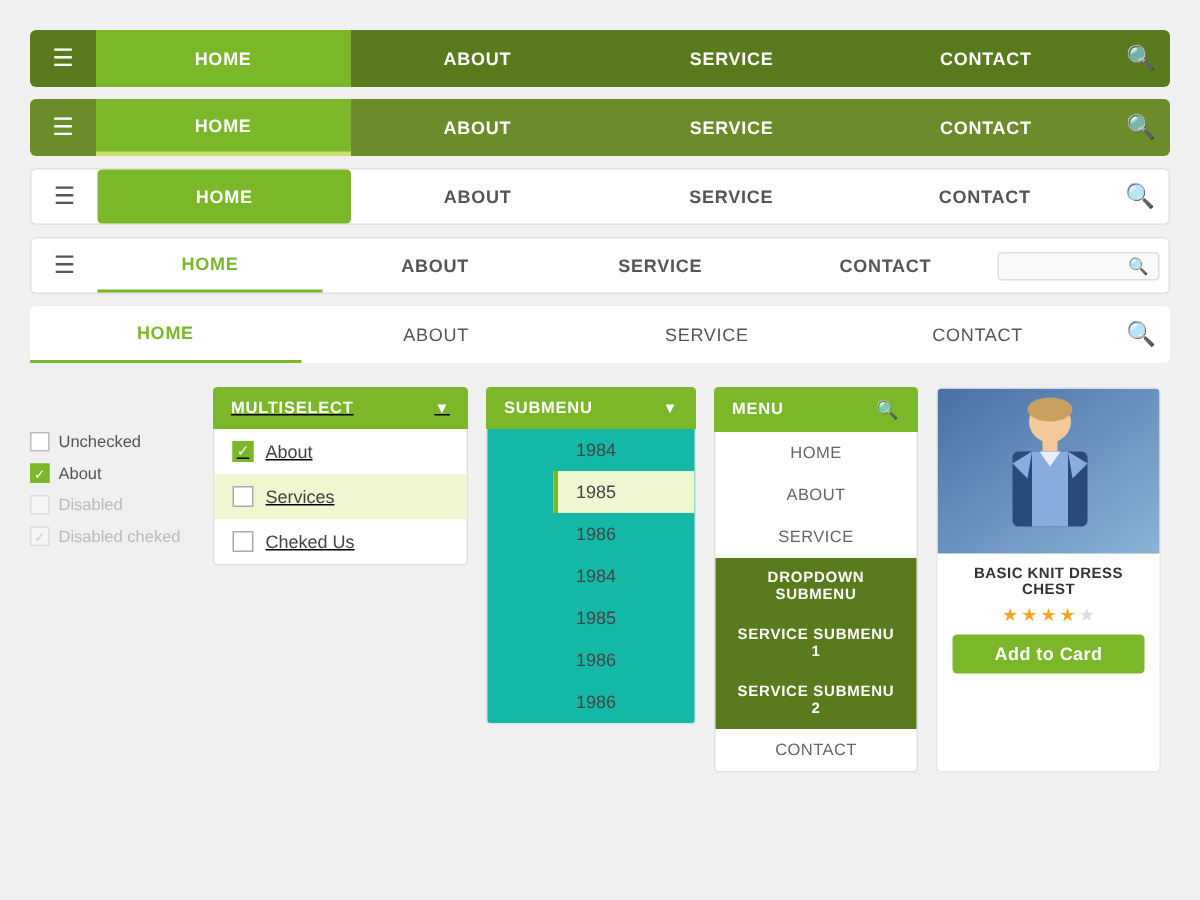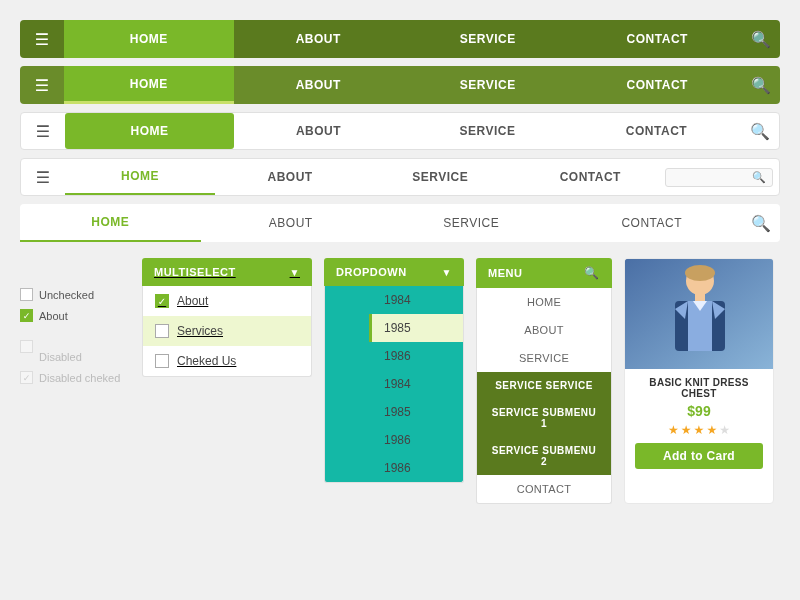--- a/index.html
+++ b/index.html
@@ -418,21 +418,21 @@
     <div class="checkbox-row">
       <div class="cb-box"></div>
       <span>Unchecked</span>
     </div>
     <div class="checkbox-row">
       <div class="cb-box checked">✓</div>
       <span>About</span>
     </div>
     <div class="checkbox-row">
       <div class="cb-box disabled"></div>
-      <span style="color:#bbb;margin-top:21px;">Disabled</span>
+      <span style="color:#bbb;">Disabled</span>
     </div>
     <div class="checkbox-row">
       <div class="cb-box disabled-checked" style="font-size:9px;color:#ccc;">✓</div>
       <span style="color:#bbb;">Disabled cheked</span>
     </div>
   </div>
 
   <div class="multiselect-widget">
     <div class="widget-header">
       <span>MULTISELECT</span>
@@ -449,21 +449,21 @@
       </div>
       <div class="multiselect-item">
         <div class="checkbox-box"></div>
         <span>Cheked Us</span>
       </div>
     </div>
   </div>
 
   <div class="dropdown-widget">
     <div class="widget-header">
-      <span>DROPDOWN</span>
+      <span>SUBMENU</span>
       <span class="chevron">▼</span>
     </div>
     <div class="dropdown-list">
       <div class="dropdown-item">1984</div>
       <div class="dropdown-item highlighted">1985</div>
       <div class="dropdown-item">1986</div>
       <div class="dropdown-item">1984</div>
       <div class="dropdown-item">1985</div>
       <div class="dropdown-item">1986</div>
       <div class="dropdown-item">1986</div>
@@ -472,21 +472,21 @@
 
   <div class="menu-widget">
     <div class="menu-header">
       <span>MENU</span>
       <span style="font-size:12px;">🔍</span>
     </div>
     <div class="menu-list">
       <div class="menu-item">HOME</div>
       <div class="menu-item">ABOUT</div>
       <div class="menu-item">SERVICE</div>
-      <div class="menu-item submenu-header">SERVICE SERVICE</div>
+      <div class="menu-item submenu-header">DROPDOWN SUBMENU</div>
       <div class="menu-item submenu-header">SERVICE SUBMENU 1</div>
       <div class="menu-item submenu-header">SERVICE SUBMENU 2</div>
       <div class="menu-item">CONTACT</div>
     </div>
   </div>
 
   <div class="product-card">
     <div class="product-image">
       <svg width="150" height="110" viewBox="0 0 150 110" xmlns="http://www.w3.org/2000/svg">
         <defs>
@@ -509,21 +509,20 @@
 
         <polygon points="63,42 50,50 60,60" fill="#8aade0"></polygon>
         <polygon points="87,42 100,50 90,60" fill="#8aade0"></polygon>
 
         <polygon points="68,42 75,52 75,42" fill="#e8f0ff"></polygon>
         <polygon points="82,42 75,52 75,42" fill="#e8f0ff"></polygon>
       </svg>
     </div>
     <div class="product-info">
       <div class="product-name">BASIC KNIT DRESS CHEST</div>
-      <div class="product-price">$99</div>
       <div class="product-stars">
         <span class="star">★</span>
         <span class="star">★</span>
         <span class="star">★</span>
         <span class="star">★</span>
         <span class="star empty">★</span>
       </div>
       <button class="add-to-card-btn">Add to Card</button>
     </div>
   </div>

